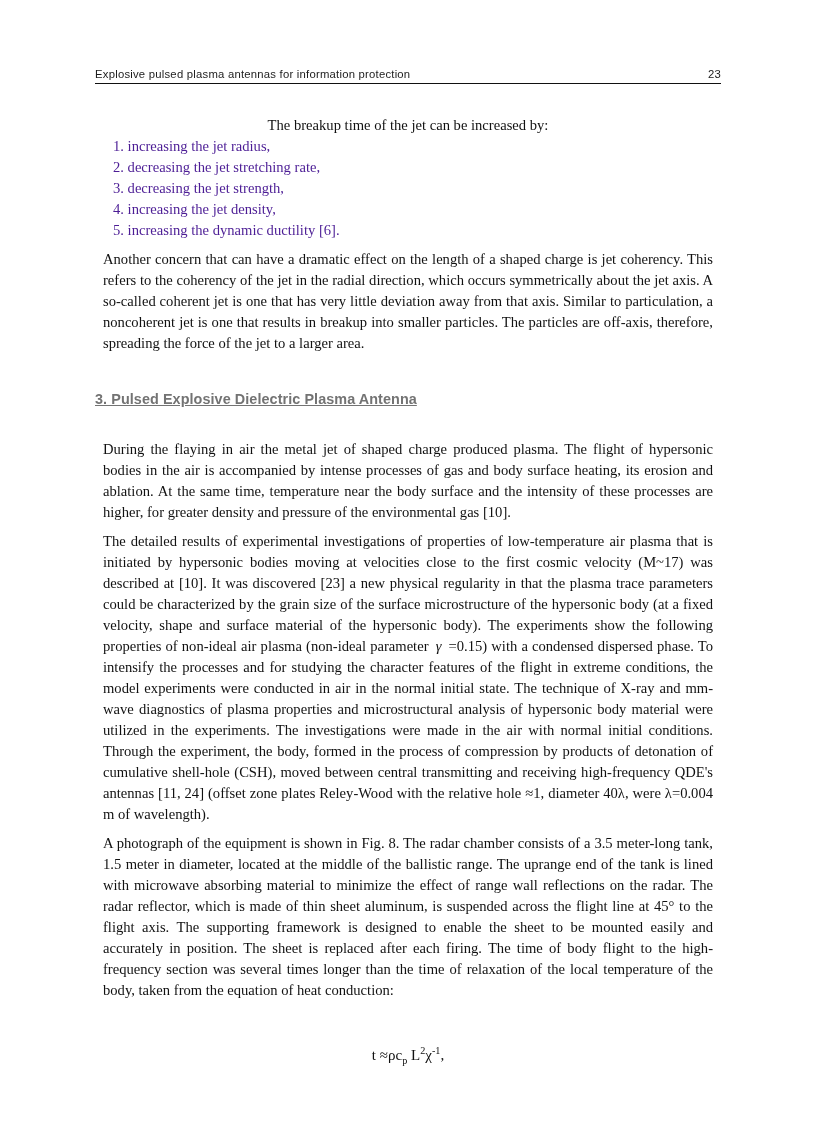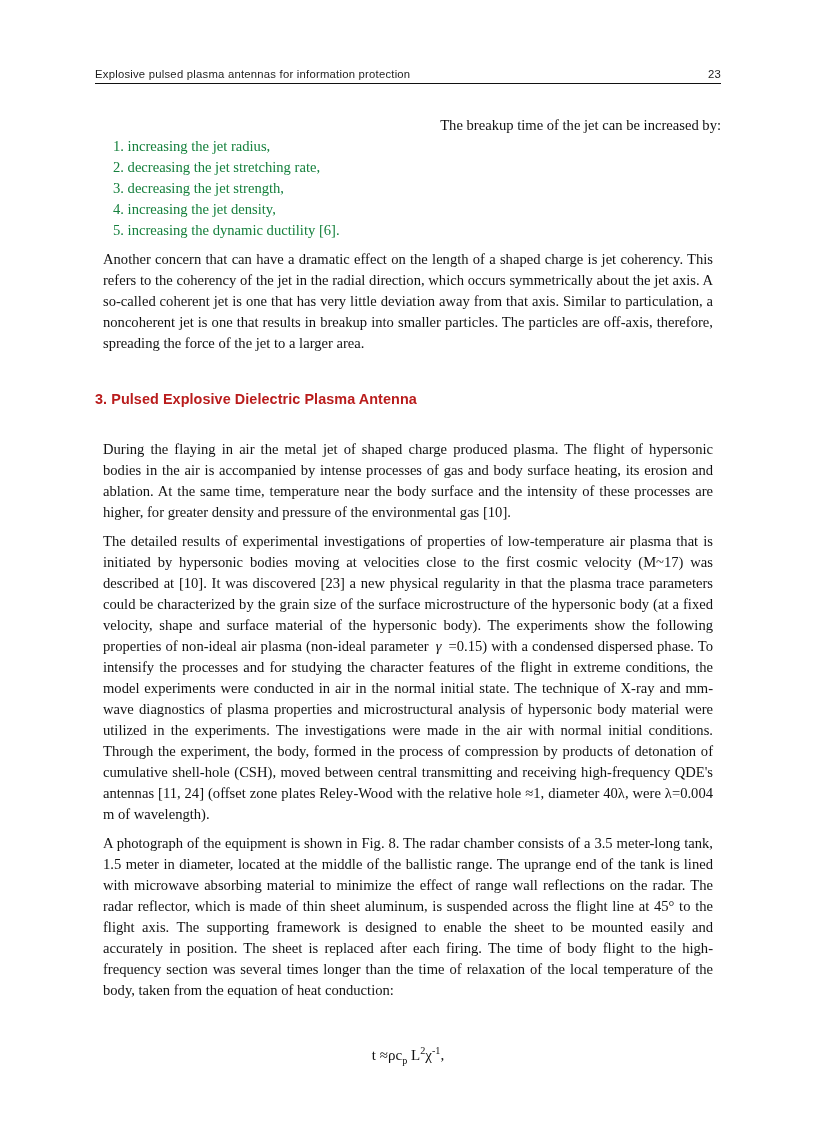--- a/index.html
+++ b/index.html
@@ -70,45 +70,46 @@
     text-justify: inter-word;
     hyphens: none;
     color: #111111;
   }
 
   
   .intro-line {
     margin: 0;
     font-size: 14.6px;
     line-height: 21.0px;
-    text-align: right;
+    text-align: center;
     color: #111111;
   }
   ol.jet-list {
     margin: 0;
     padding: 0;
     list-style: none;
   }
   ol.jet-list li {
     font-size: 14.6px;
     line-height: 21.0px;
     padding-left: 18px;
-    color: #15803d;
+    color: #4c1d95;
     white-space: nowrap;
   }
 
   
   h2.section-heading {
     margin: 0;
     font-family: "Liberation Sans", "DejaVu Sans", sans-serif;
     font-weight: bold;
     font-size: 14.4px;
     line-height: 20px;
     letter-spacing: 0.005em;
-    color: #b91c1c;
+    color: #737373;
+    text-decoration: underline;
   }
 
   
   .gap-after-list { height: 0px; }
   .gap-before-heading { height: 27px; }
   .gap-after-heading { height: 22px; }
 
   
   .equation {
     margin: 0;

